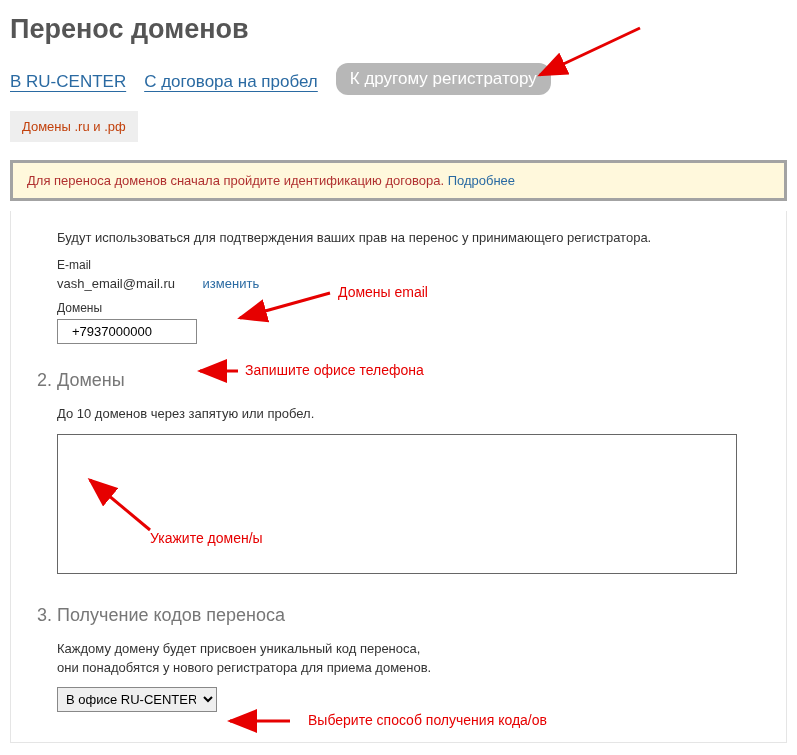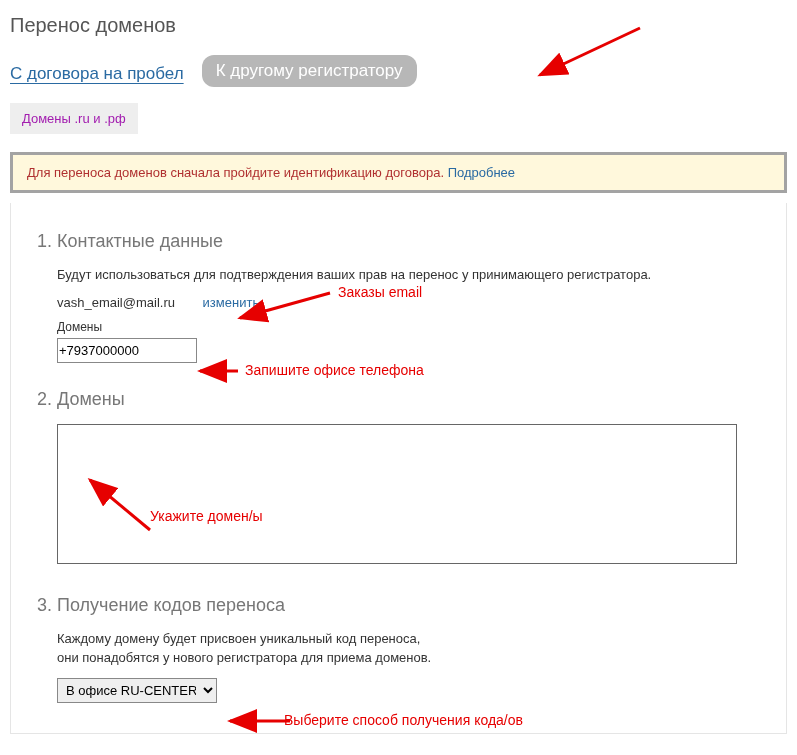--- a/index.html
+++ b/index.html
@@ -9,22 +9,22 @@
     font-size: 13px;
     color: #333;
     background: #fff;
     width: 797px;
     position: relative;
   }
   .page { padding: 8px 10px 30px 10px; }
   .breadcrumb { color: #2a6aa2; font-size: 13px; margin-top: 4px; }
   .breadcrumb .sep { color: #888; margin: 0 2px; }
   h1.page-title {
-    font-size: 20px;
-    font-weight: normal;
+    font-size: 27px;
+    font-weight: bold;
     color: #555;
     margin: 6px 0 18px 0;
   }
   .tabs-row { display: flex; align-items: flex-end; gap: 18px; margin-bottom: 16px; }
   .tab-link {
     font-size: 17px;
     color: #2a6aa2;
     text-decoration: underline;
     text-underline-offset: 4px;
     padding-bottom: 3px;
@@ -35,21 +35,21 @@
     color: #fff;
     background: #b7b7b7;
     padding: 6px 14px;
     border-radius: 12px;
     cursor: pointer;
   }
   .subtabs { margin-bottom: 18px; }
   .subtab {
     display: inline-block;
     background: #eeeeee;
-    color: #a21caf;
+    color: #c2410c;
     font-size: 13px;
     padding: 8px 12px;
   }
   .notice {
     background: #fff8dc;
     border: 3px solid #a3a3a3;
     padding: 10px 14px;
     font-size: 13px;
     color: #b03030;
     margin-bottom: 10px;
@@ -68,21 +68,21 @@
     margin: 10px 0 14px 0;
   }
   .section-body { padding-left: 20px; }
   .desc { font-size: 13px; color: #333; margin-bottom: 10px; line-height: 1.45; }
   .field-label { font-size: 12px; color: #333; margin-bottom: 4px; }
   .email-row { font-size: 13px; margin-bottom: 10px; }
   .email-row .email-val { color: #333; }
   .email-row .change-link { color: #2a6aa2; text-decoration: none; margin-left: 24px; cursor: pointer; }
   input.phone {
     width: 140px;
-    padding: 4px 1px;
+    padding: 4px 14px;
     font-size: 13px;
     border: 1px solid #888;
   }
   textarea.domains {
     width: 680px;
     height: 140px;
     border: 1px solid #666;
     padding: 6px;
     font-size: 13px;
     resize: none;
@@ -108,48 +108,50 @@
 </style>
 </head>
 <body>
 
 <div class="page">
 
 
   <h1 class="page-title">Перенос доменов</h1>
 
   <div class="tabs-row">
+    <span class="tab-link">В RU-CENTER</span>
     <span class="tab-link">С договора на пробел</span>
     <span class="tab-active">К другому регистратору</span>
   </div>
 
   <div class="subtabs">
     <span class="subtab">Домены .ru и .рф</span>
   </div>
 
   <div class="notice">
     <span>Для переноса доменов сначала пройдите идентификацию договора.</span>
     <a>Подробнее</a>
   </div>
 
   <div class="form-area">
 
-    <h2 class="section-title">1. Контактные данные</h2>
     <div class="section-body">
       <div class="desc">Будут использоваться для подтверждения ваших прав на перенос у принимающего регистратора.</div>
+      <div class="field-label">E-mail</div>
       <div class="email-row">
         <span class="email-val">vash_email@mail.ru</span>
         <a class="change-link">изменить</a>
       </div>
       <div class="field-label">Домены</div>
       <input class="phone" type="text" value="+7937000000" style="">
     </div>
 
     <h2 class="section-title" style="margin-top:26px;">2. Домены</h2>
     <div class="section-body">
+      <div class="desc">До 10 доменов через запятую или пробел.</div>
       <textarea class="domains" style=""></textarea>
     </div>
 
     <h2 class="section-title" style="margin-top:28px;">3. Получение кодов переноса</h2>
     <div class="section-body">
       <div class="desc" style="white-space:pre-line;">Каждому домену будет присвоен уникальный код переноса,
 они понадобятся у нового регистратора для приема доменов.</div>
       <select class="receive">
         <option>В офисе RU-CENTER</option>
       </select>
@@ -169,16 +171,16 @@
 
   <line x1="330" y1="293" x2="240" y2="318" stroke="#e60000" stroke-width="3" marker-end="url(#arrowhead)"></line>
 
   <line x1="238" y1="371" x2="200" y2="371" stroke="#e60000" stroke-width="3" marker-end="url(#arrowhead)"></line>
 
   <line x1="150" y1="530" x2="90" y2="480" stroke="#e60000" stroke-width="3" marker-end="url(#arrowhead)"></line>
 
   <line x1="290" y1="721" x2="230" y2="721" stroke="#e60000" stroke-width="3" marker-end="url(#arrowhead)"></line>
 </svg>
 
-<span class="anno" style="left:338px; top:284px;">Заказы email</span>
+<span class="anno" style="left:338px; top:284px;">Домены email</span>
 <span class="anno" style="left:245px; top:362px;">Запишите офисе телефона</span>
-<span class="anno" style="left:150px; top:508px;">Укажите домен/ы</span>
-<span class="anno" style="left:284px; top:712px;">Выберите способ получения кода/ов</span>
+<span class="anno" style="left:150px; top:530px;">Укажите домен/ы</span>
+<span class="anno" style="left:308px; top:712px;">Выберите способ получения кода/ов</span>
 
 </body></html>

